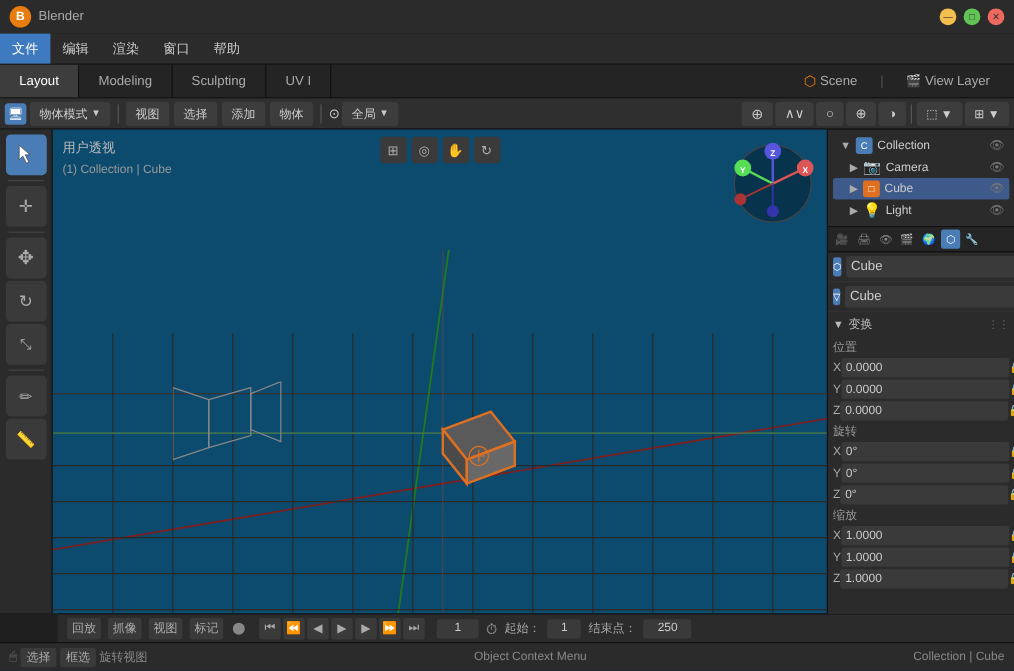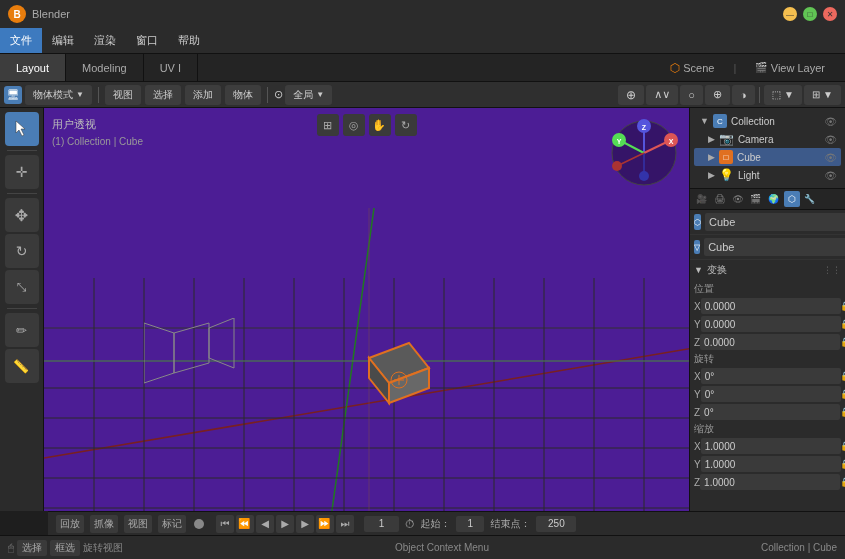--- a/index.html
+++ b/index.html
@@ -84,21 +84,21 @@
       width: 34px; height: 34px; background: #3a3a3a;
       border-radius: 4px; display: flex; align-items: center;
       justify-content: center; cursor: pointer; font-size: 14px; color: #aaa;
     }
     .ltool-btn.active { background: #4a7db5; color: #fff; }
     .ltool-sep { width: 30px; height: 1px; background: #444; margin: 2px 0; }
 
     
     #viewport {
       flex: 1; position: relative; overflow: hidden;
-      background: #4c1d95;
+      background: #0c4a6e;
     }
     #viewport-info {
       position: absolute; top: 8px; left: 8px;
       color: #bbb; font-size: 11px; line-height: 1.6;
     }
 
     
     #cube-object {
       position: absolute;
       left: 310px; top: 220px;
@@ -250,20 +250,21 @@
   <div class="menu-item active">文件</div>
   <div class="menu-item">编辑</div>
   <div class="menu-item">渲染</div>
   <div class="menu-item">窗口</div>
   <div class="menu-item">帮助</div>
 </div>
 
 <div id="toptabs">
   <div class="top-tab active">Layout</div>
   <div class="top-tab">Modeling</div>
+  <div class="top-tab">Sculpting</div>
   <div class="top-tab">UV I</div>
   <div id="toptabs-right">
     <div class="top-tab-view">
       <span style="font-size:12px; margin-right:3px; color:#e87d0d;">⬡</span>
       <span>Scene</span>
     </div>
     <span style="color:#555; margin: 0 3px;">|</span>
     <div class="top-tab-view">
       <span style="font-size:10px; margin-right:3px;">🎬</span>
       <span>View Layer</span>

